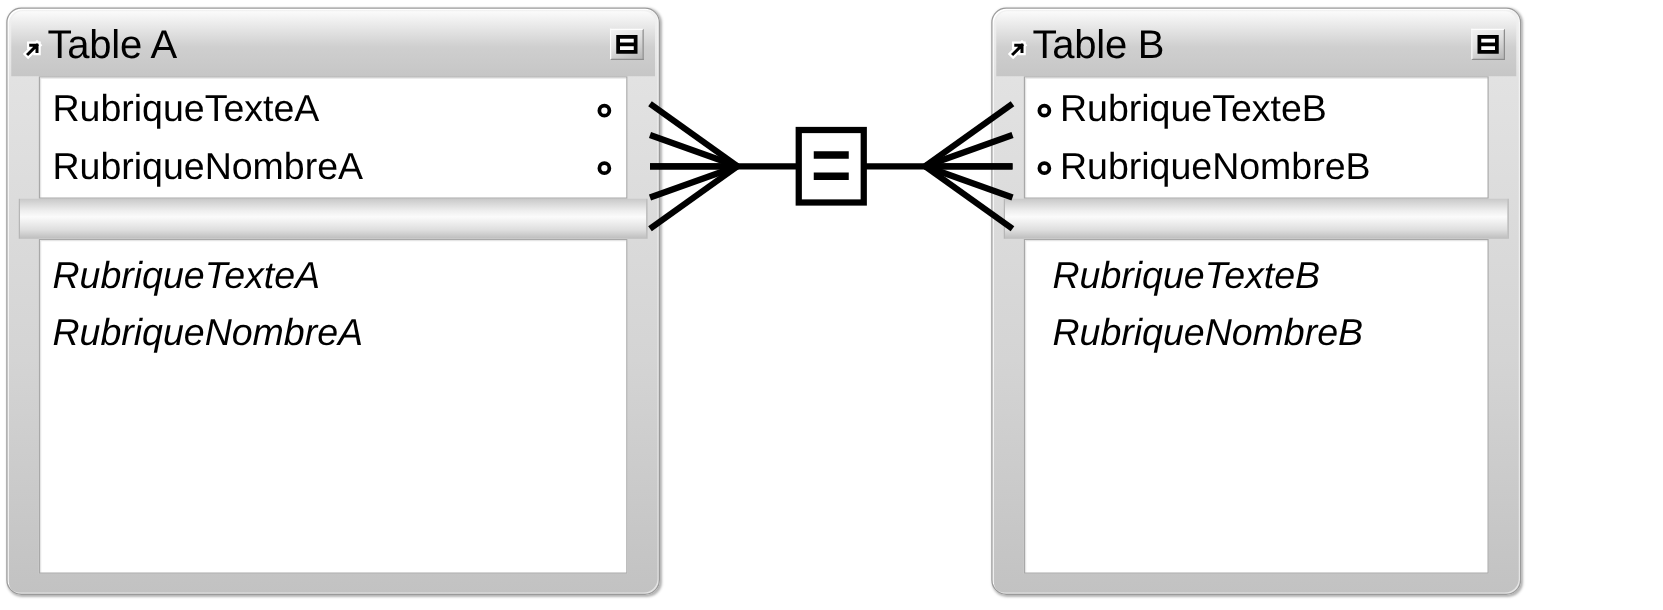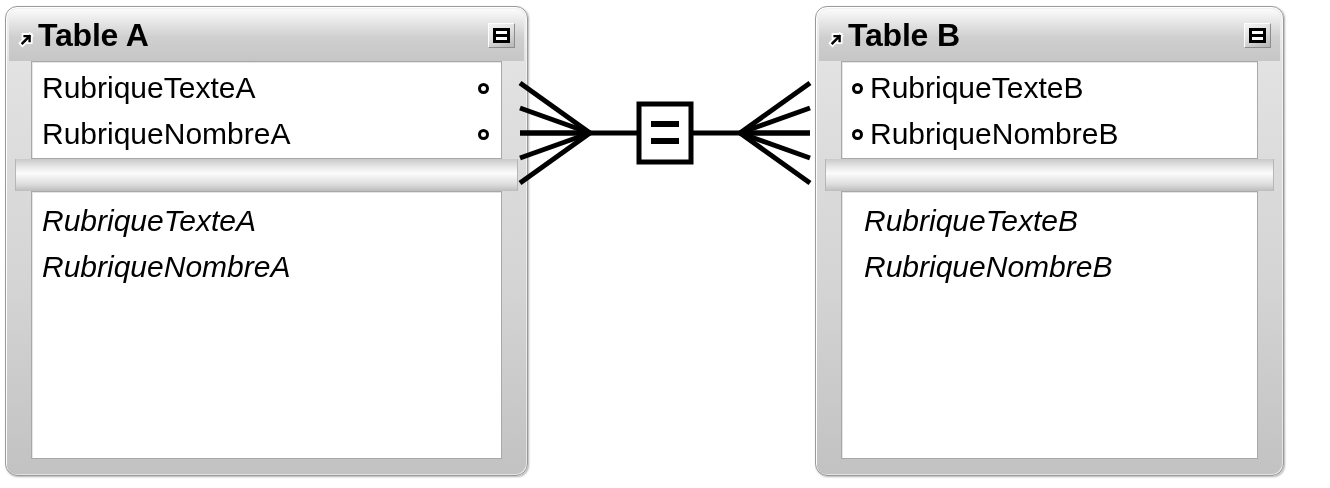--- a/index.html
+++ b/index.html
@@ -24,34 +24,33 @@
     background: linear-gradient(180deg,#f2f2f2 0%,#e2e2e2 12%,#d4d4d4 60%,#c2c2c2 100%);
     box-shadow:
       inset 1px 1px 0 rgba(255,255,255,.95),
       inset -1px -1px 0 rgba(255,255,255,.55),
       1px 1px 2px rgba(0,0,0,.30);
     border: 1px solid #9a9a9a;
     box-sizing: border-box;
     padding: 0;
   }
   #panel-a { left: 5px;  width: 523px; }
-  #panel-b { left: 815px; width: 469px; }
+  #panel-b { left: 793px; width: 424px; }
 
   
   .to-header {
     position: relative;
     height: 52px;
     margin: 2px 3px 0 3px;
     border-radius: 9px 9px 0 0;
     background: linear-gradient(180deg,#fbfbfb 0%,#e9e9e9 22%,#cfcfcf 55%,#c6c6c6 100%);
     display: flex;
     align-items: center;
     box-sizing: border-box;
     padding: 0 6px 0 8px;
-    font-weight: bold;
   }
   .to-title-wrap {
     display: flex;
     align-items: baseline;
     flex: 1 1 auto;
     min-width: 0;
     overflow: hidden;
   }
   .link-arrow {
     width: 20px;

